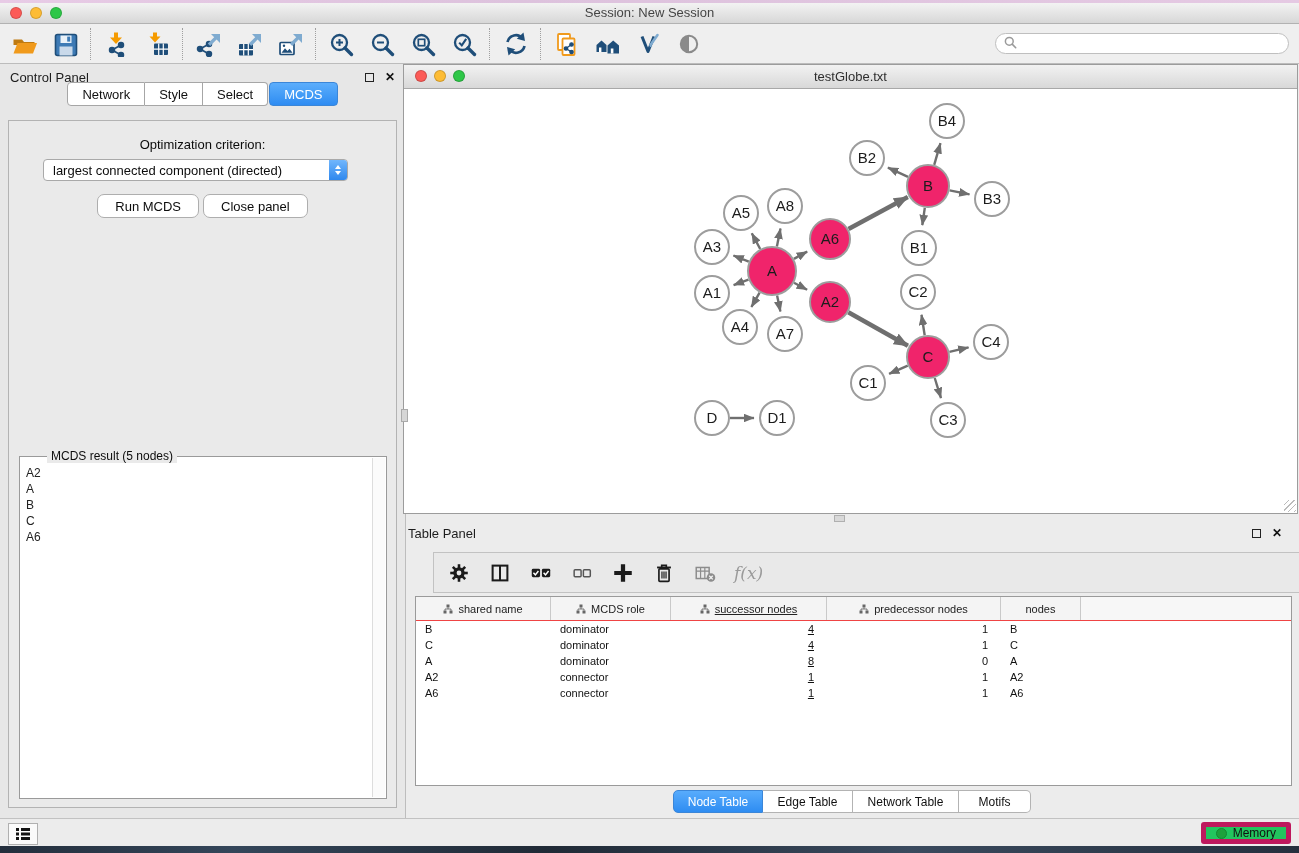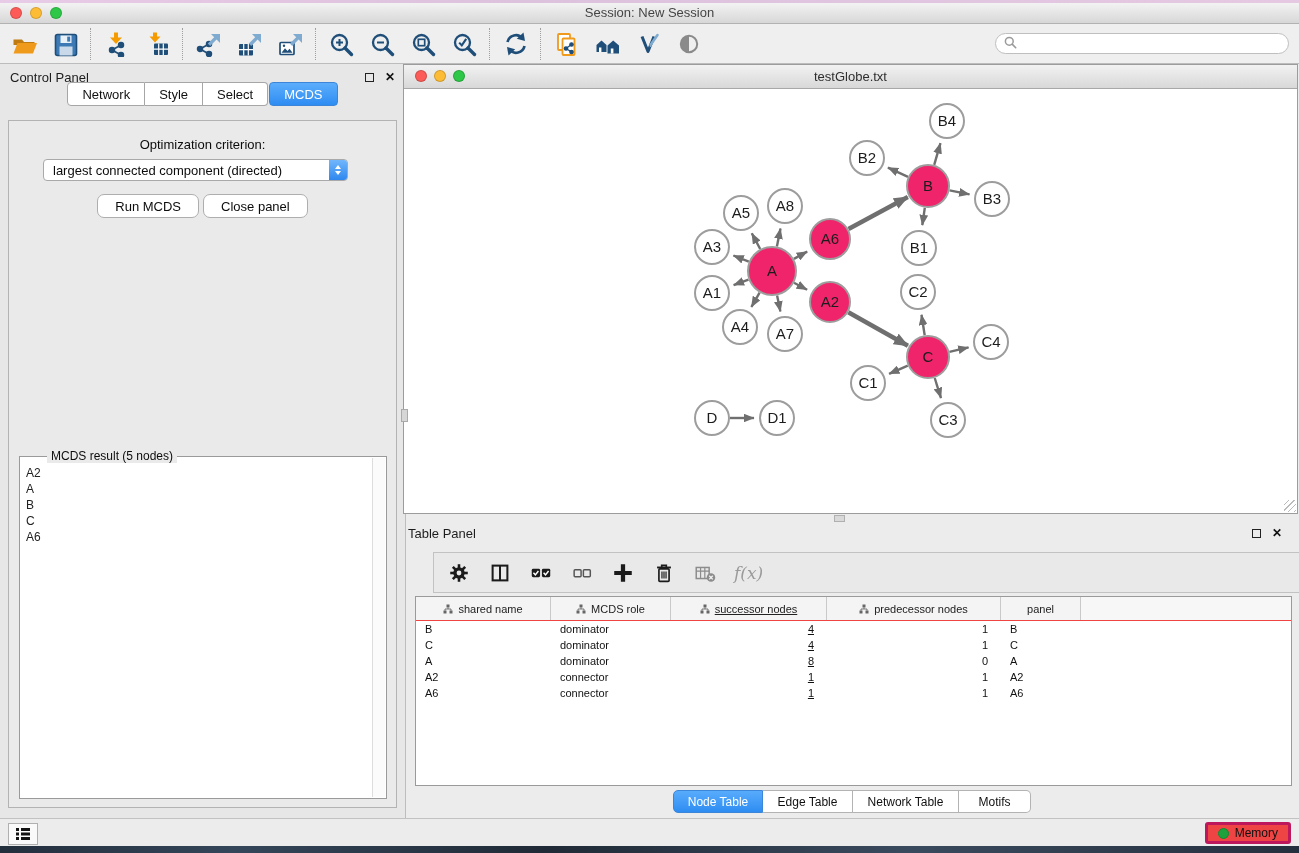--- a/index.html
+++ b/index.html
@@ -90,21 +90,21 @@
     border:1px solid #b3b3b3;border-left:none;color:#111;box-sizing:border-box;}
   .ttab:first-child{border-left:1px solid #b3b3b3;border-radius:5px 0 0 5px;}
   .ttab:last-child{border-radius:0 5px 5px 0;}
   .ttab.active{background:linear-gradient(#58acfc,#2e8cf2);color:#fff;border-color:#3b86d8;}
   .table-tabs .ttab:nth-child(1){width:90px;} .table-tabs .ttab:nth-child(2){width:90px;}
   .table-tabs .ttab:nth-child(3){width:106px;} .table-tabs .ttab:nth-child(4){width:72px;}
   
   .statusbar{position:absolute;left:0;top:818px;right:0;height:28px;background:#ececec;border-top:1px solid #c2c2c2;box-sizing:border-box;}
   .list-btn{position:absolute;left:8px;top:4px;width:28px;height:20px;background:#fafafa;border:1px solid #b0b0b0;
     display:flex;align-items:center;justify-content:center;}
-  .memory-btn{position:absolute;right:8px;top:3px;height:22px;background:#ef4444;border:3px solid #be185d;border-radius:3px;
+  .memory-btn{position:absolute;right:8px;top:3px;height:22px;background:#22c55e;border:5px solid #be185d;border-radius:3px;
     display:flex;align-items:center;gap:6px;padding:0 10px;font-size:12px;color:#111;box-sizing:border-box;}
   .memory-dot{width:11px;height:11px;border-radius:50%;background:#1da13c;border:1px solid #128a30;box-sizing:border-box;}
   .sorticon{display:inline-flex;}
 </style>
 </head>
 <body>
 
 <div class="screen">
   <div class="deco-top"></div>
 
@@ -520,21 +520,21 @@
                   <rect x="3.5" y="0.5" width="3" height="3"></rect>
                   <rect x="0.5" y="6.5" width="3" height="3"></rect>
                   <rect x="6.5" y="6.5" width="3" height="3"></rect>
                 </g>
                 <path d="M5,3.5 V5 M2,6.5 V5 H8 V6.5" fill="none" stroke="#666" stroke-width="0.9"></path>
               </svg>
             </span>
             <span>predecessor nodes</span>
           </div>
           <div class="th c4">
-            <span>panel</span>
+            <span>nodes</span>
           </div>
           <div class="th-fill"></div>
         </div>
       <div>
           <div class="trow">
             <div class="td c0 a-left">B</div>
             <div class="td c1 a-left">dominator</div>
             <div class="td c2 a-right">4</div>
             <div class="td c3 a-right">1</div>
             <div class="td c4 a-left">B</div>

